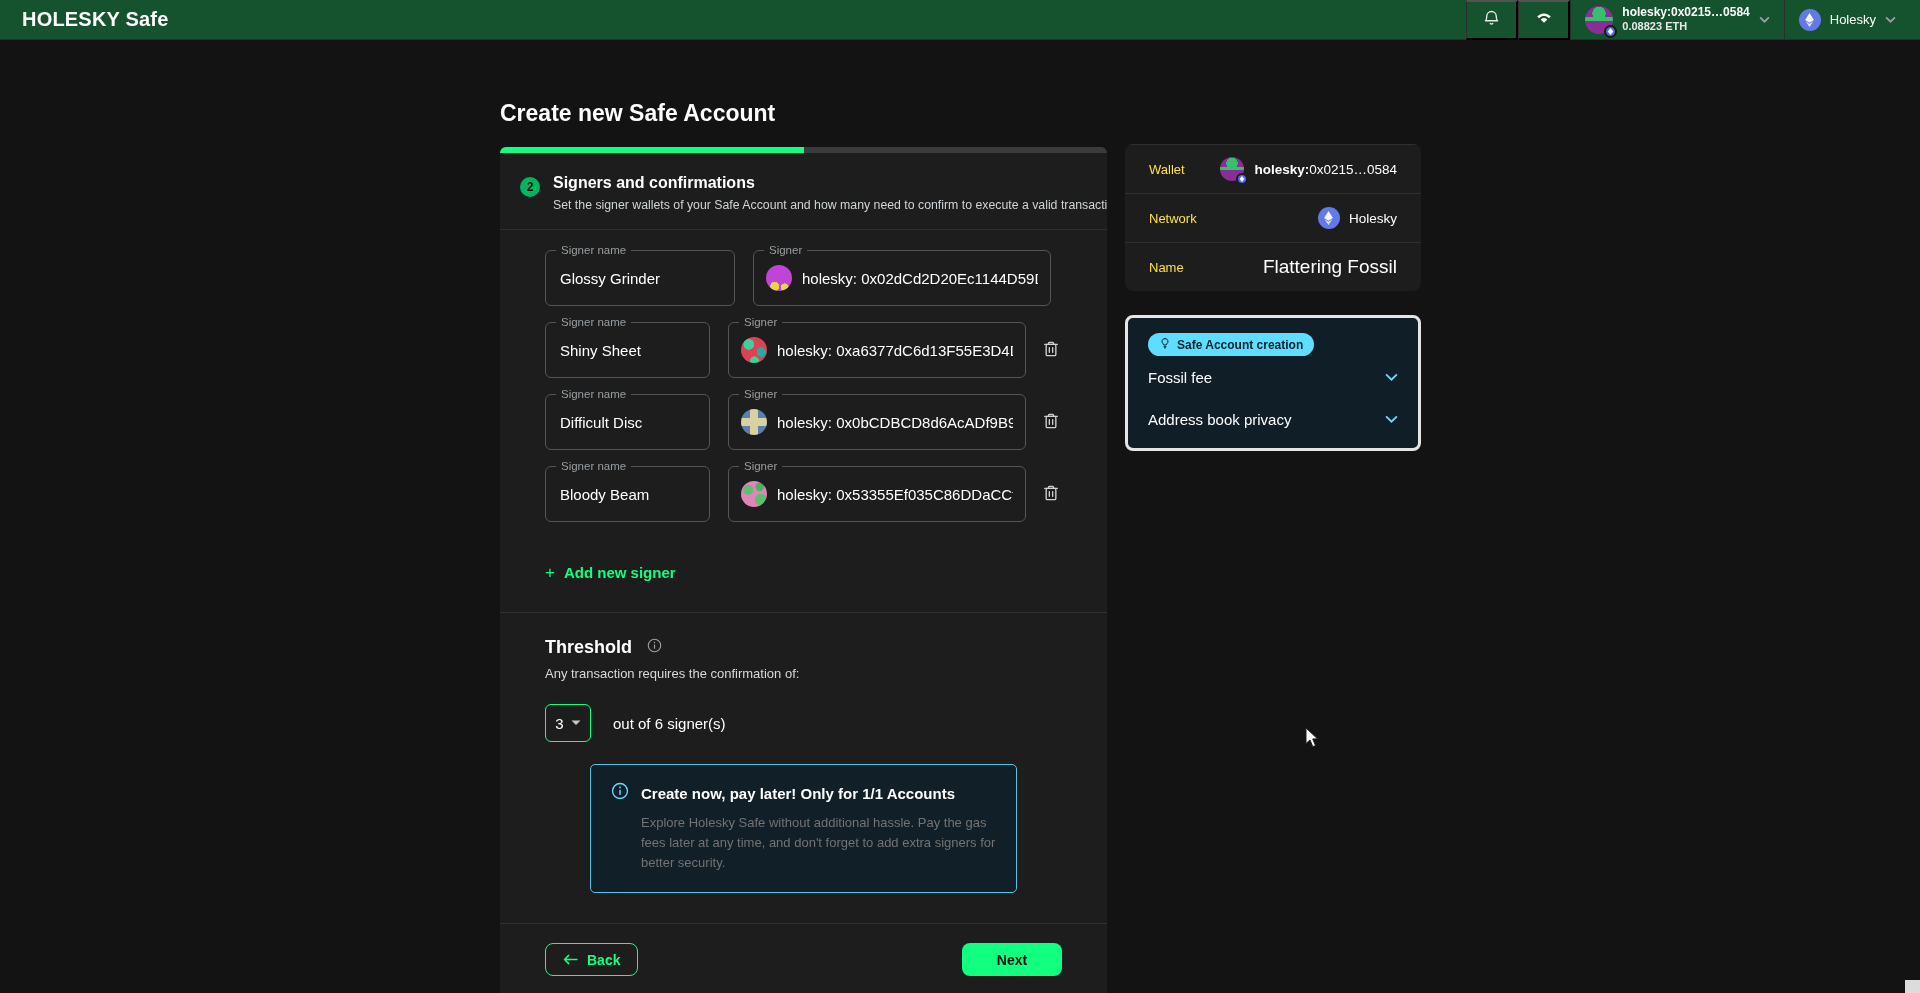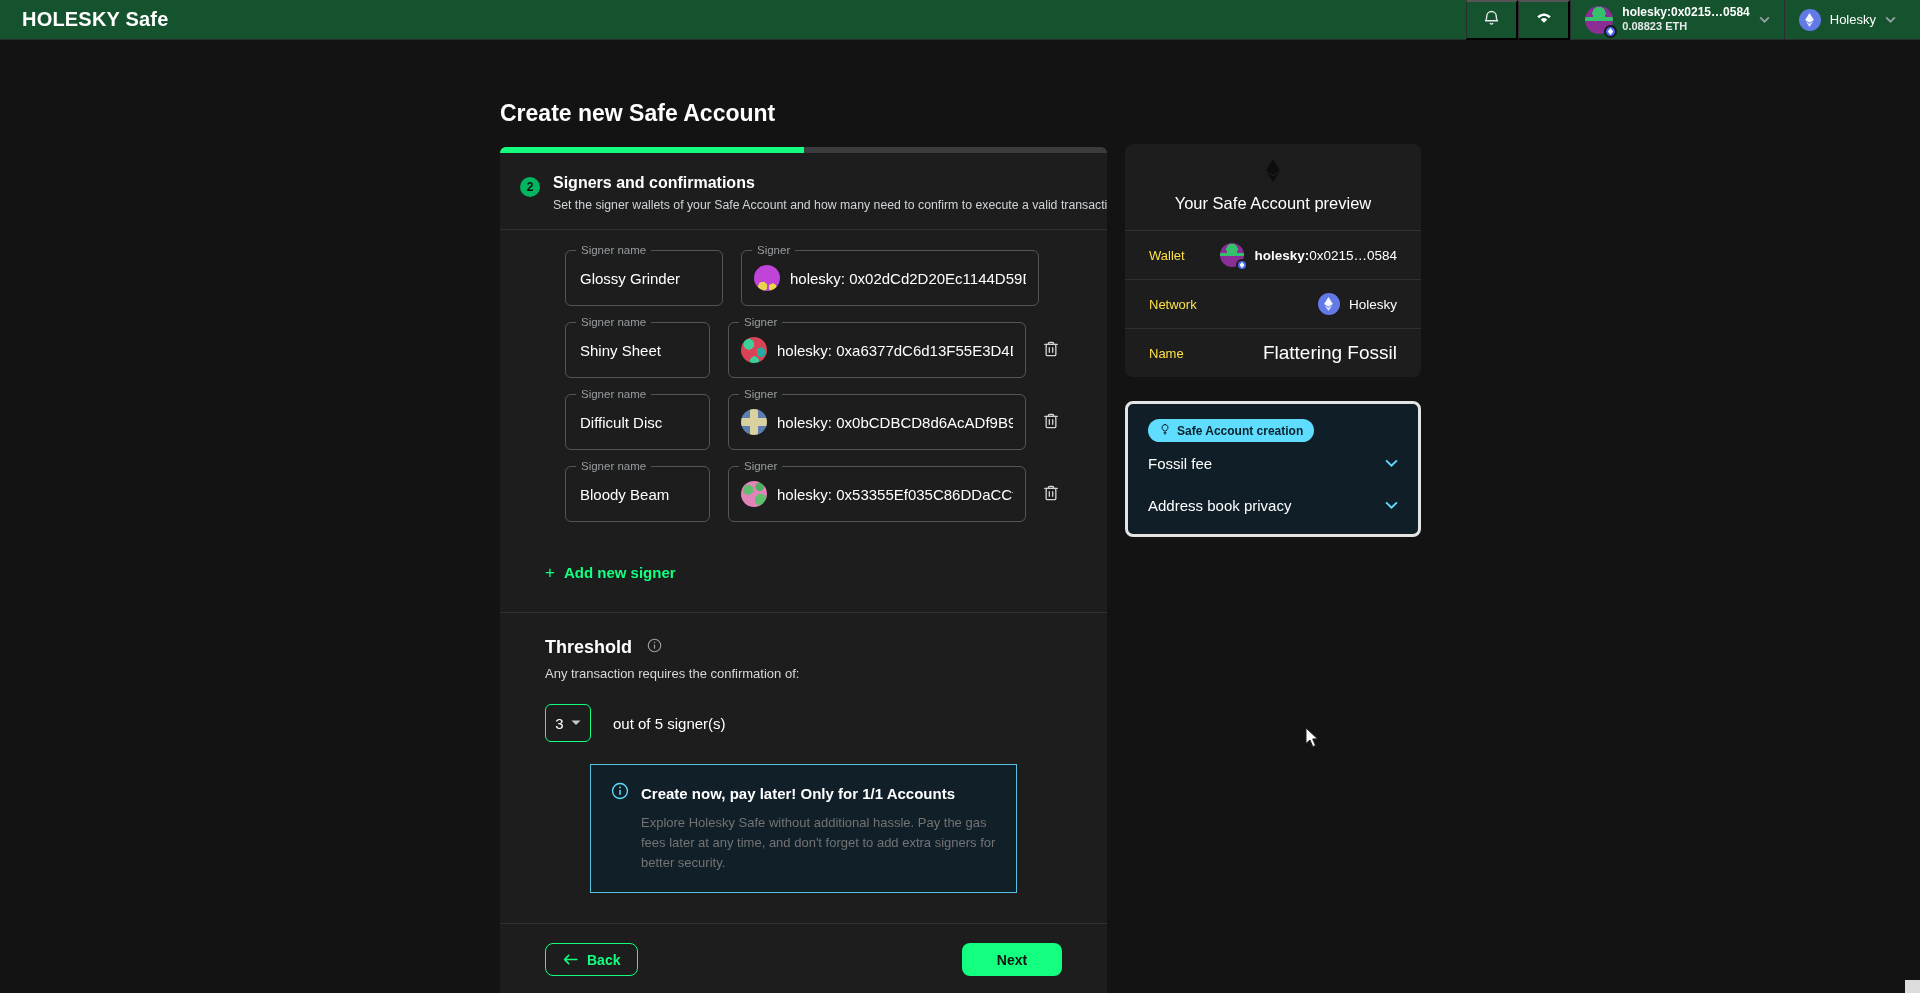--- a/index.html
+++ b/index.html
@@ -72,21 +72,21 @@
 
   .divider { border:0; border-top:1px solid #2f3031; }
 
   .signers { padding:20px 44px 0 45px; }
   .signer-row { display:flex; align-items:center; margin-bottom:16px; height:56px; }
   .field { position:relative; border:1px solid #54555a; border-radius:6px; height:56px; background:transparent; }
   .field-label {
     position:absolute; top:-8px; left:10px; font-size:11.5px; color:#989da1;
     background:#1c1d1c; padding:0 5px; line-height:1.3;
   }
-  .field-name { width:158px; margin-right:18px;margin-left:20px; }
+  .field-name { width:190px; margin-right:18px; }
   .field-name input {
     width:100%; height:100%; background:transparent; border:0; outline:none;
     color:#fff; font-size:15px; padding:0 14px; font-family:"Liberation Sans", sans-serif;
   }
   .field-signer { width:298px; display:flex; align-items:center; gap:10px; padding:0 12px; }
   .signer-av { width:26px; height:26px; }
   .av1 { background: radial-gradient(circle at 34% 82%, #e8d44d 0 16%, transparent 17%), radial-gradient(circle at 72% 86%, #e8d44d 0 13%, transparent 14%), #c044d8; }
   .av2 { background: radial-gradient(circle at 30% 28%, #3ecf9a 0 20%, transparent 21%), radial-gradient(circle at 78% 58%, #2aa9a0 0 18%, transparent 19%), radial-gradient(circle at 52% 92%, #3ecf9a 0 16%, transparent 17%), #d84456; }
   .av3 { background: linear-gradient(90deg, transparent 36%, #d9d2a0 36% 64%, transparent 64%), linear-gradient(0deg, transparent 36%, #d9d2a0 36% 64%, transparent 64%), #5c7fb0; }
   .av4 { background: radial-gradient(circle at 28% 34%, #5fbf6e 0 19%, transparent 20%), radial-gradient(circle at 76% 72%, #5fbf6e 0 21%, transparent 22%), radial-gradient(circle at 72% 22%, #4caf61 0 15%, transparent 16%), #e184b8; }
@@ -109,21 +109,21 @@
   .th-select {
     width:46px; height:38px; border:1px solid #12FF80; border-radius:6px;
     background:transparent; color:#fff; font-size:15px; cursor:pointer;
     display:flex; align-items:center; justify-content:center; gap:7px;
     font-family:"Liberation Sans", sans-serif;
   }
   .th-suffix { margin-left:22px; font-size:15px; }
 
   .alert {
     margin:22px 45px 0; border:1px solid #58c3de; background:#111f29;
-    border-radius:0; padding:17px 20px 19px;
+    border-radius:5px; padding:17px 20px 19px;
   }
   .alert-head { display:flex; align-items:center; gap:12px; }
   .alert-title { font-size:15px; font-weight:700; }
   .alert-body { margin:9px 0 0 30px; font-size:13px; color:#737373; line-height:1.55; max-width:480px; }
 
   .divider-bottom { margin-top:30px; }
   .actions { display:flex; justify-content:space-between; align-items:center; padding:19px 45px 27px; }
   .btn-back {
     display:inline-flex; align-items:center; gap:9px;
     border:1px solid #12FF80; color:#12FF80; background:transparent;
@@ -348,21 +348,21 @@
       <div class="th-desc">Any transaction requires the confirmation of:</div>
       <div class="th-row">
         <button class="th-select">
           <span>3</span>
           <span class="chev">
             <svg viewBox="0 0 10 6" width="10" height="6">
                 <path d="M0.5 0.5L5 5l4.5-4.5" fill="#c7cacd"></path>
               </svg>
           </span>
         </button>
-        <span class="th-suffix">out of 5 signer(s)</span>
+        <span class="th-suffix">out of 6 signer(s)</span>
       </div>
 
       <div class="alert">
         <div class="alert-head">
           <span>
             <svg viewBox="0 0 20 20" width="18" height="18">
                 <circle cx="10" cy="10" r="8.3" stroke="#5FDDFF" stroke-width="1.5" fill="none"></circle>
                 <rect x="9.2" y="8.7" width="1.6" height="5.6" fill="#5FDDFF"></rect>
                 <circle cx="10" cy="6" r="1" fill="#5FDDFF"></circle>
               </svg>
@@ -384,29 +384,20 @@
         </span>
         <span>Back</span>
       </button>
       <button class="btn-next">Next</button>
     </div>
   </section>
 </div>
 
 <aside class="aside">
   <section class="preview-card">
-    <div class="preview-head">
-      <span>
-        <svg viewBox="0 0 14 23" width="14" height="23">
-            <polygon points="7,0 14,11.6 7,15.8 0,11.6" fill="#0c0d0c"></polygon>
-            <polygon points="7,17.4 13.2,13.2 7,23 0.8,13.2" fill="#0c0d0c"></polygon>
-          </svg>
-      </span>
-      <div class="preview-title">Your Safe Account preview</div>
-    </div>
     <div class="preview-row">
       <span class="preview-label">Wallet</span>
       <span class="preview-wallet">
         <span class="avatar av-wallet" style="width:24px;height:24px;">
           <span class="wallet-badge" style="width:12px;height:12px;border-color:#1c1d1c;">
             <svg viewBox="0 0 10 10" width="6" height="6">
                 <polygon points="5,0 9,5 5,10 1,5" fill="#fff"></polygon>
               </svg>
           </span>
         </span>

